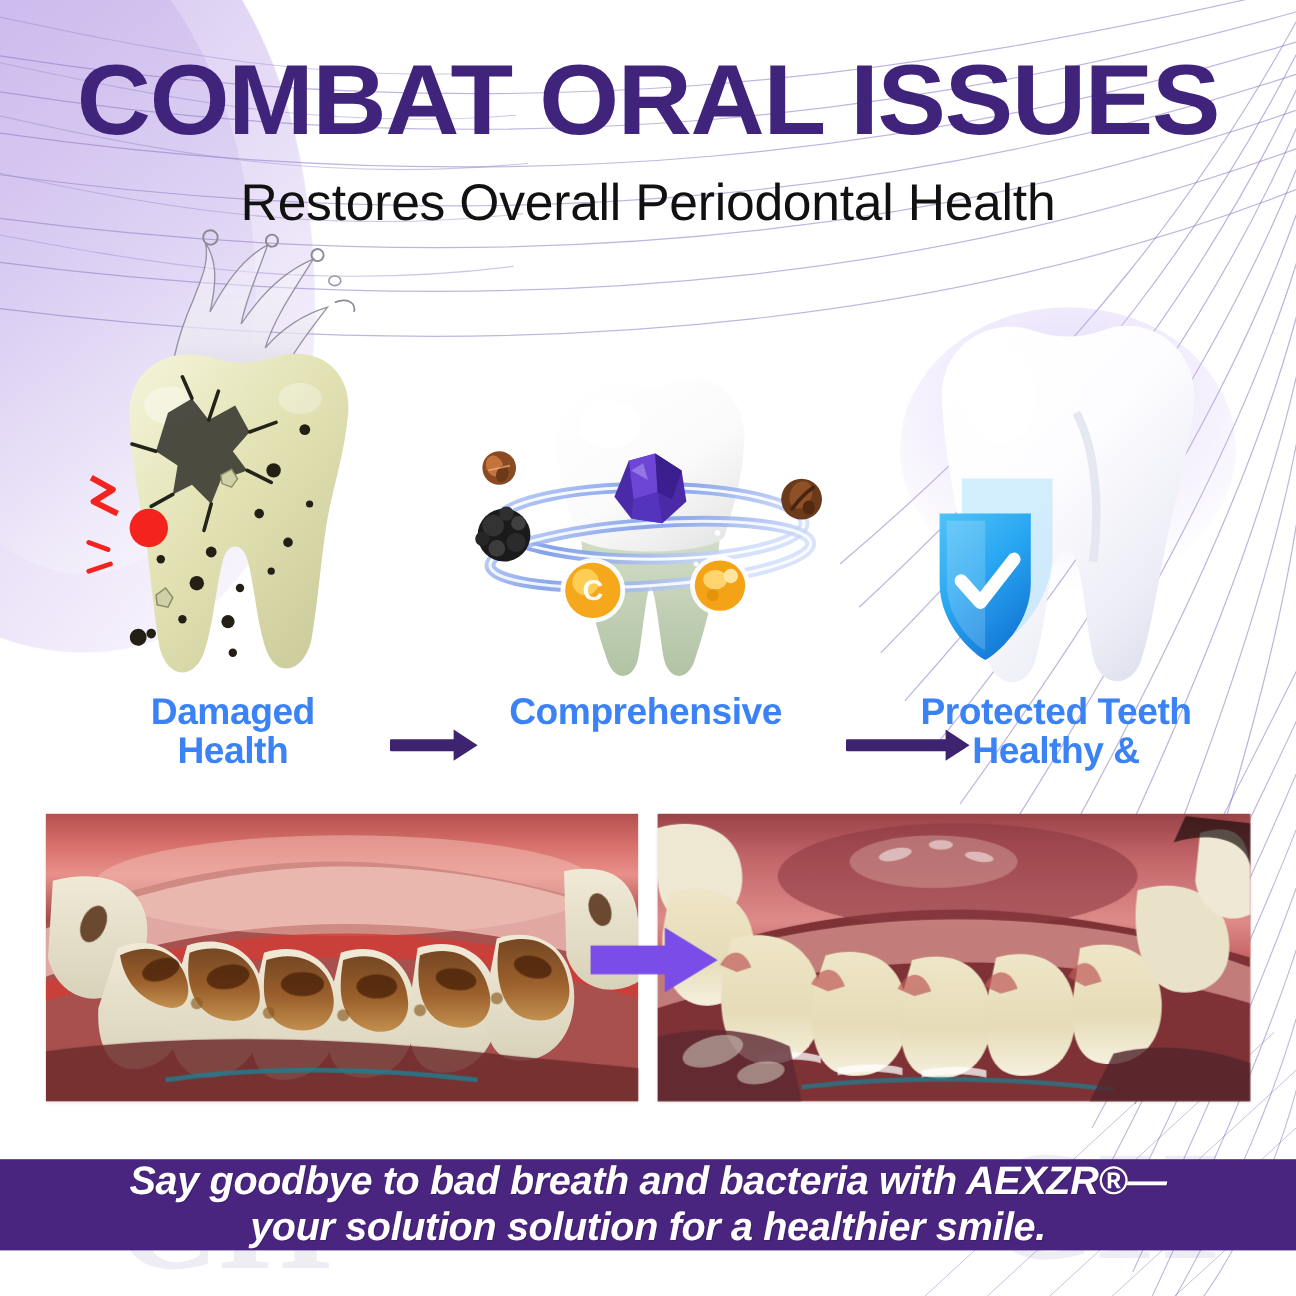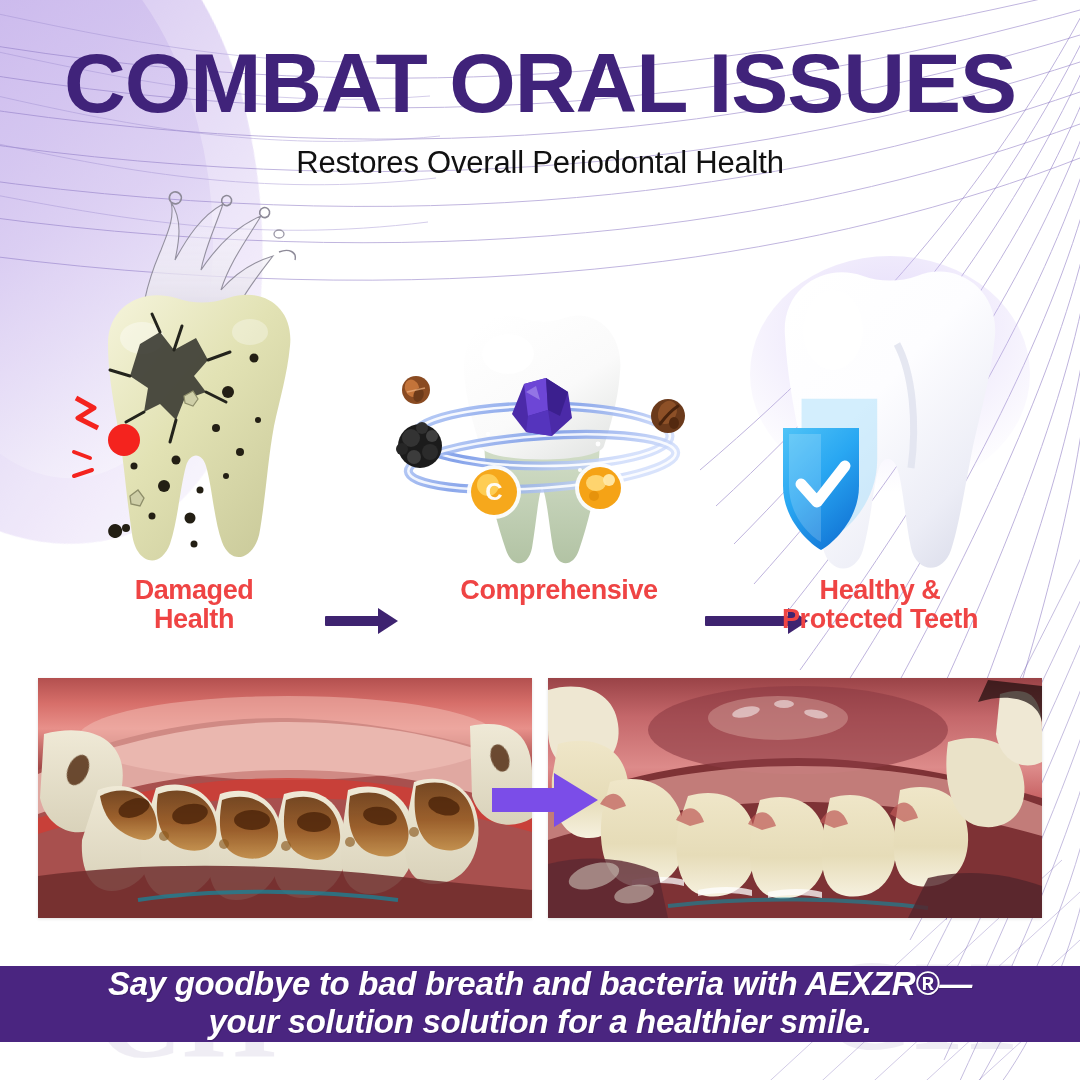--- a/index.html
+++ b/index.html
@@ -33,21 +33,21 @@
   
   .title {
     position:absolute; left:0; right:0; top:42px; text-align:center;
     font-size:83px; line-height:1; font-weight:700; letter-spacing:-1px;
     color:#40237a; white-space:nowrap;
     font-family:"Liberation Sans", sans-serif;
     transform:scaleX(1.03); transform-origin:50% 50%;
   }
   .subtitle {
     position:absolute; left:0; right:0; top:146px; text-align:center;
-    font-size:31px; line-height:1.1; font-weight:400; color:#111;
+    font-size:43px; line-height:1.1; font-weight:400; color:#111;
     letter-spacing:-.2px;
   }
 
   
   .panels { position:absolute; left:0; top:188px; width:1080px; height:400px; }
   .panel { position:absolute; top:0; width:300px; height:400px; }
   .p1 { left:48px; }
   .p2 { left:392px; }
   .p3 { left:740px; }
 
@@ -62,25 +62,25 @@
   .flow-arrow:after {
     content:""; position:absolute; right:-17px; top:50%; transform:translateY(-50%);
     border-left:20px solid #3e2370; border-top:13px solid transparent; border-bottom:13px solid transparent;
   }
   .arrow-1 { left:325px; top:428px; width:56px; }
   .arrow-2 { left:705px; top:428px; width:86px; }
 
   
   .caption {
     position:absolute; top:576px; width:360px; text-align:center;
-    font-size:27px; font-weight:700; line-height:1.08; color:#ef4444;
+    font-size:31px; font-weight:700; line-height:1.08; color:#3b82f6;
     letter-spacing:-.4px;
   }
   .c1 { left:14px; }
-  .c2 { left:379px; }
+  .c2 { left:358px; }
   .c3 { left:700px; }
 
   
   .photo {
     position:absolute; top:678px; height:240px; overflow:hidden;
     box-shadow:0 1px 3px rgba(0,0,0,.12);
   }
   .photo-before { left:38px; width:494px; }
   .photo-after  { left:548px; width:494px; }
   .photo canvas, .photo svg { display:block; }
@@ -363,22 +363,22 @@
   </div>
 
   <div class="caption c1">
     <div>Damaged</div>
     <div>Health</div>
   </div>
   <div class="caption c2">
     <div>Comprehensive</div>
   </div>
   <div class="caption c3">
+    <div>Protected Teeth</div>
     <div>Healthy &amp;</div>
-    <div>Protected Teeth</div>
   </div>
 
   <div class="photo photo-before">
     <svg width="494" height="240" viewBox="0 0 494 240">
       <defs>
         <linearGradient id="gumB" x1="0" y1="0" x2="0" y2="1">
           <stop offset="0" stop-color="#b3504f"></stop>
           <stop offset="0.28" stop-color="#d76f6a"></stop>
           <stop offset="0.55" stop-color="#e8908a"></stop>
           <stop offset="1" stop-color="#9e4544"></stop>

